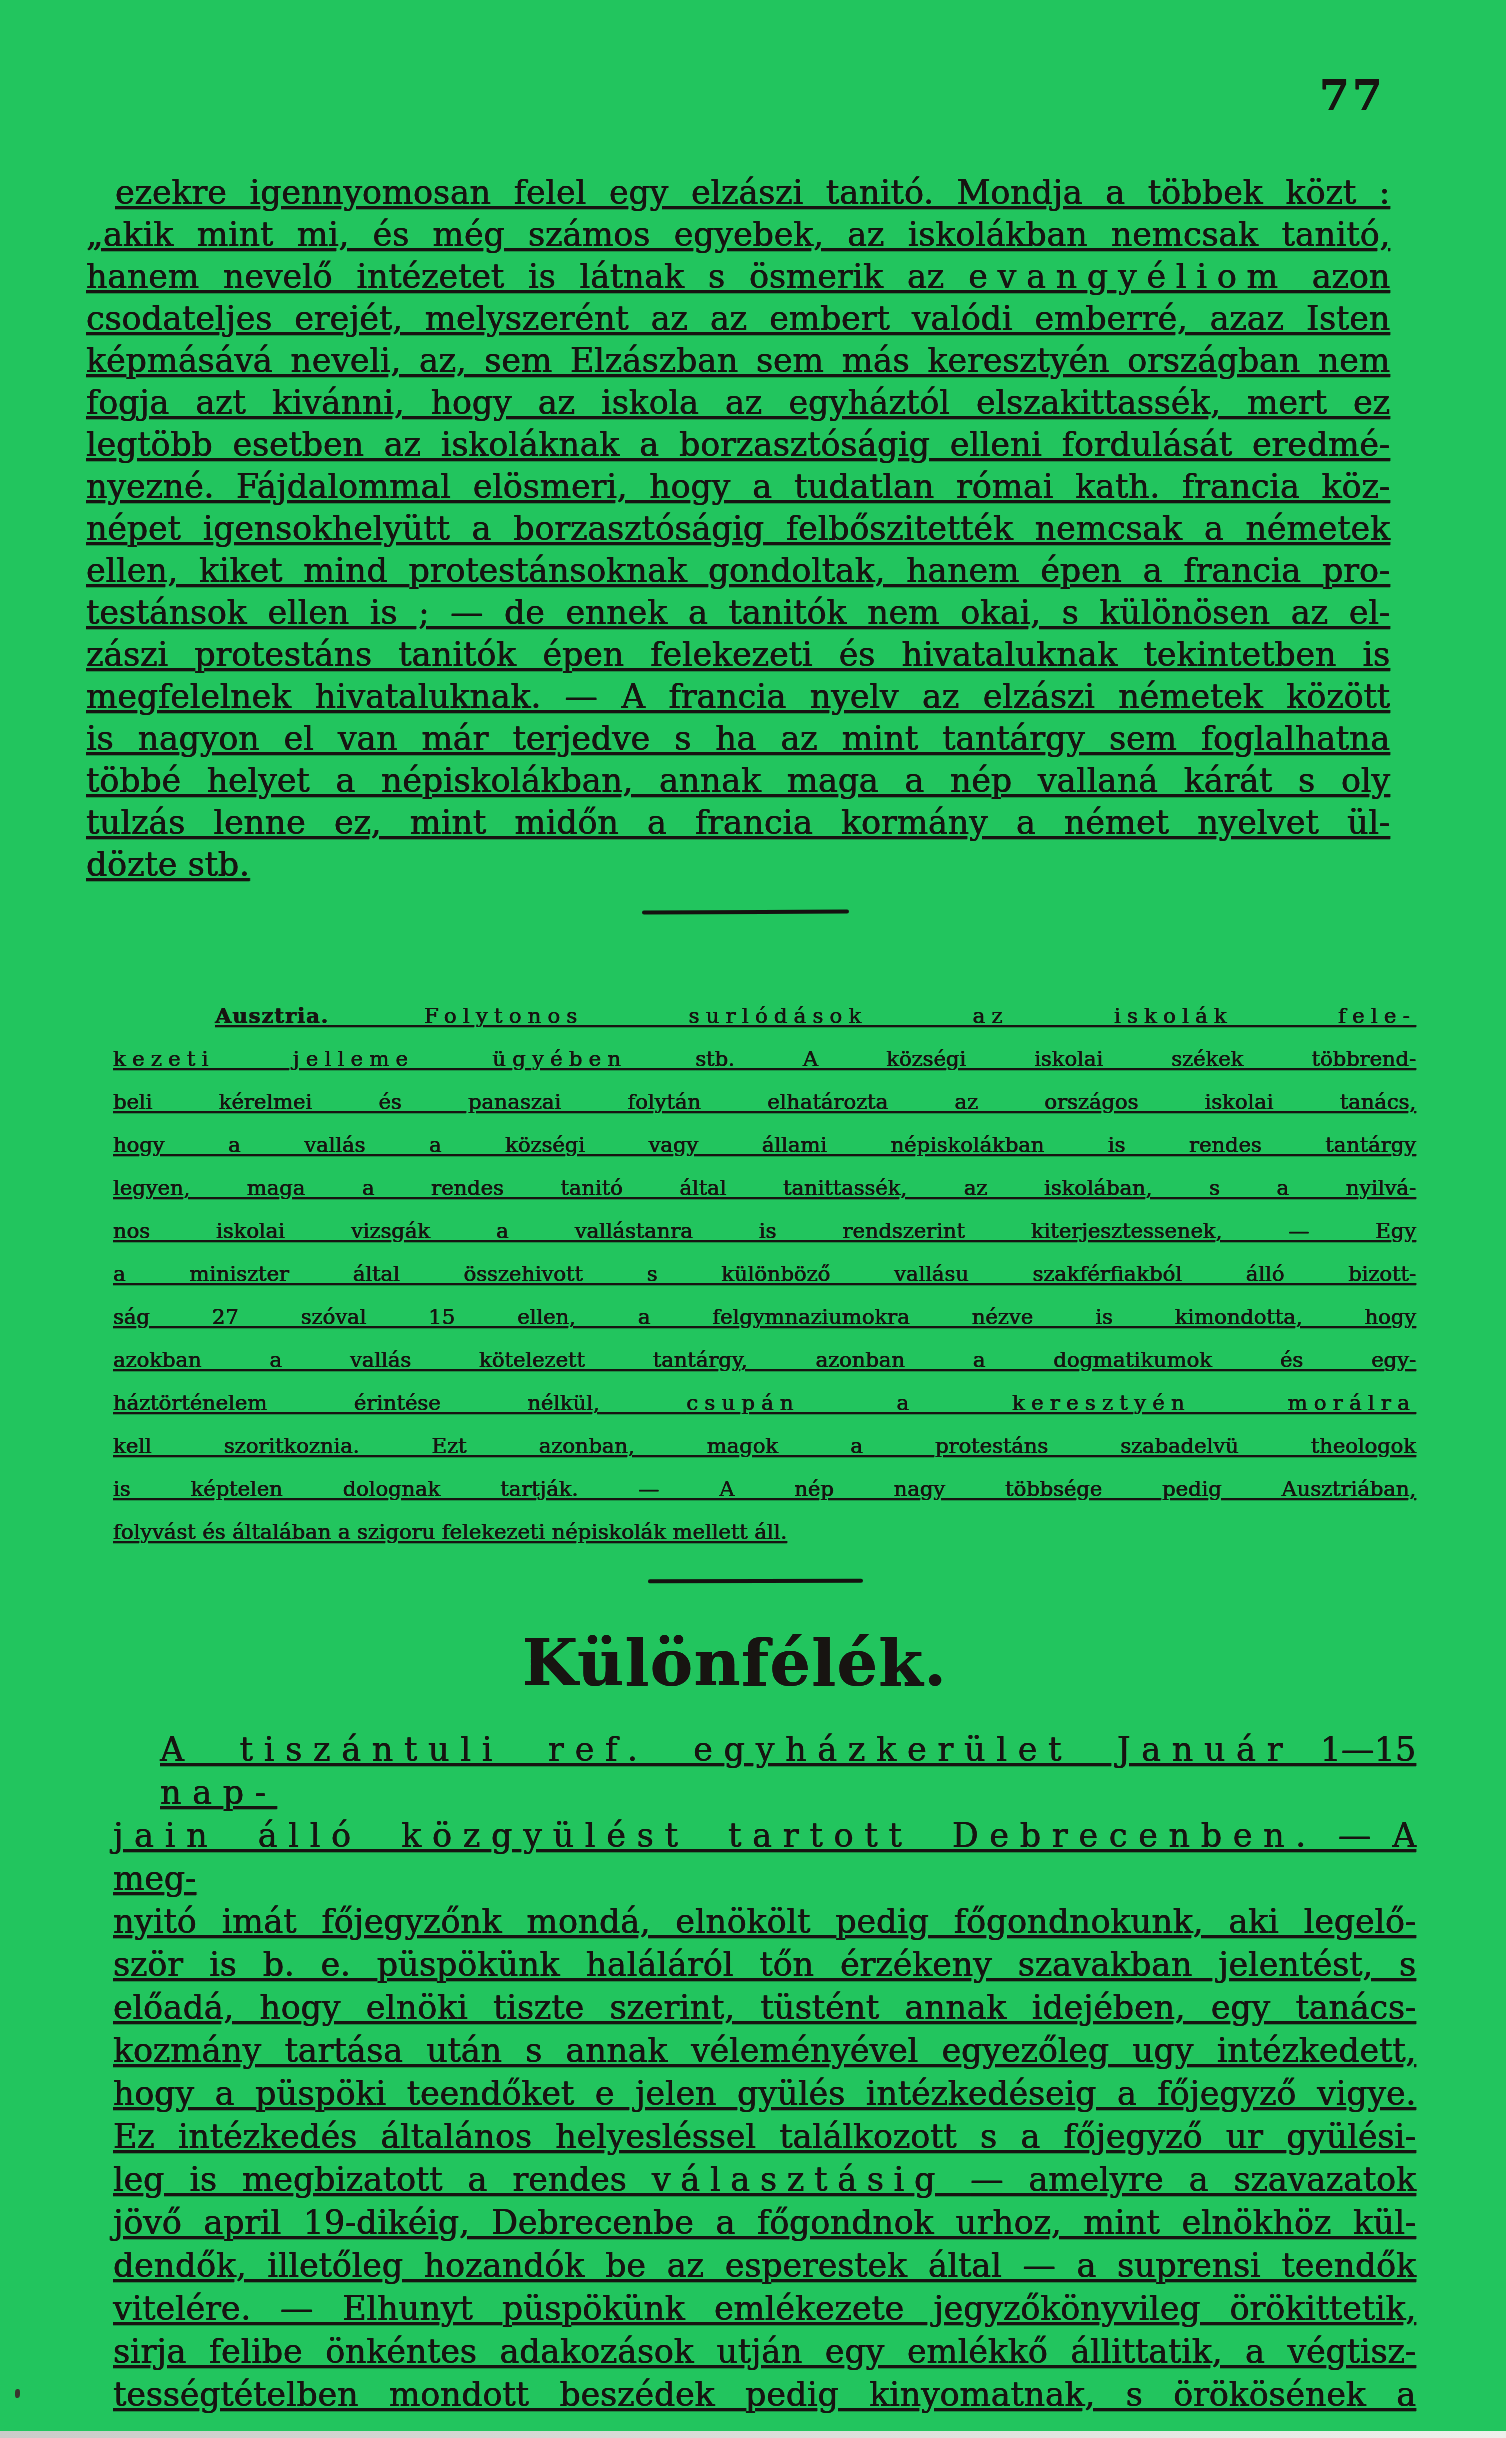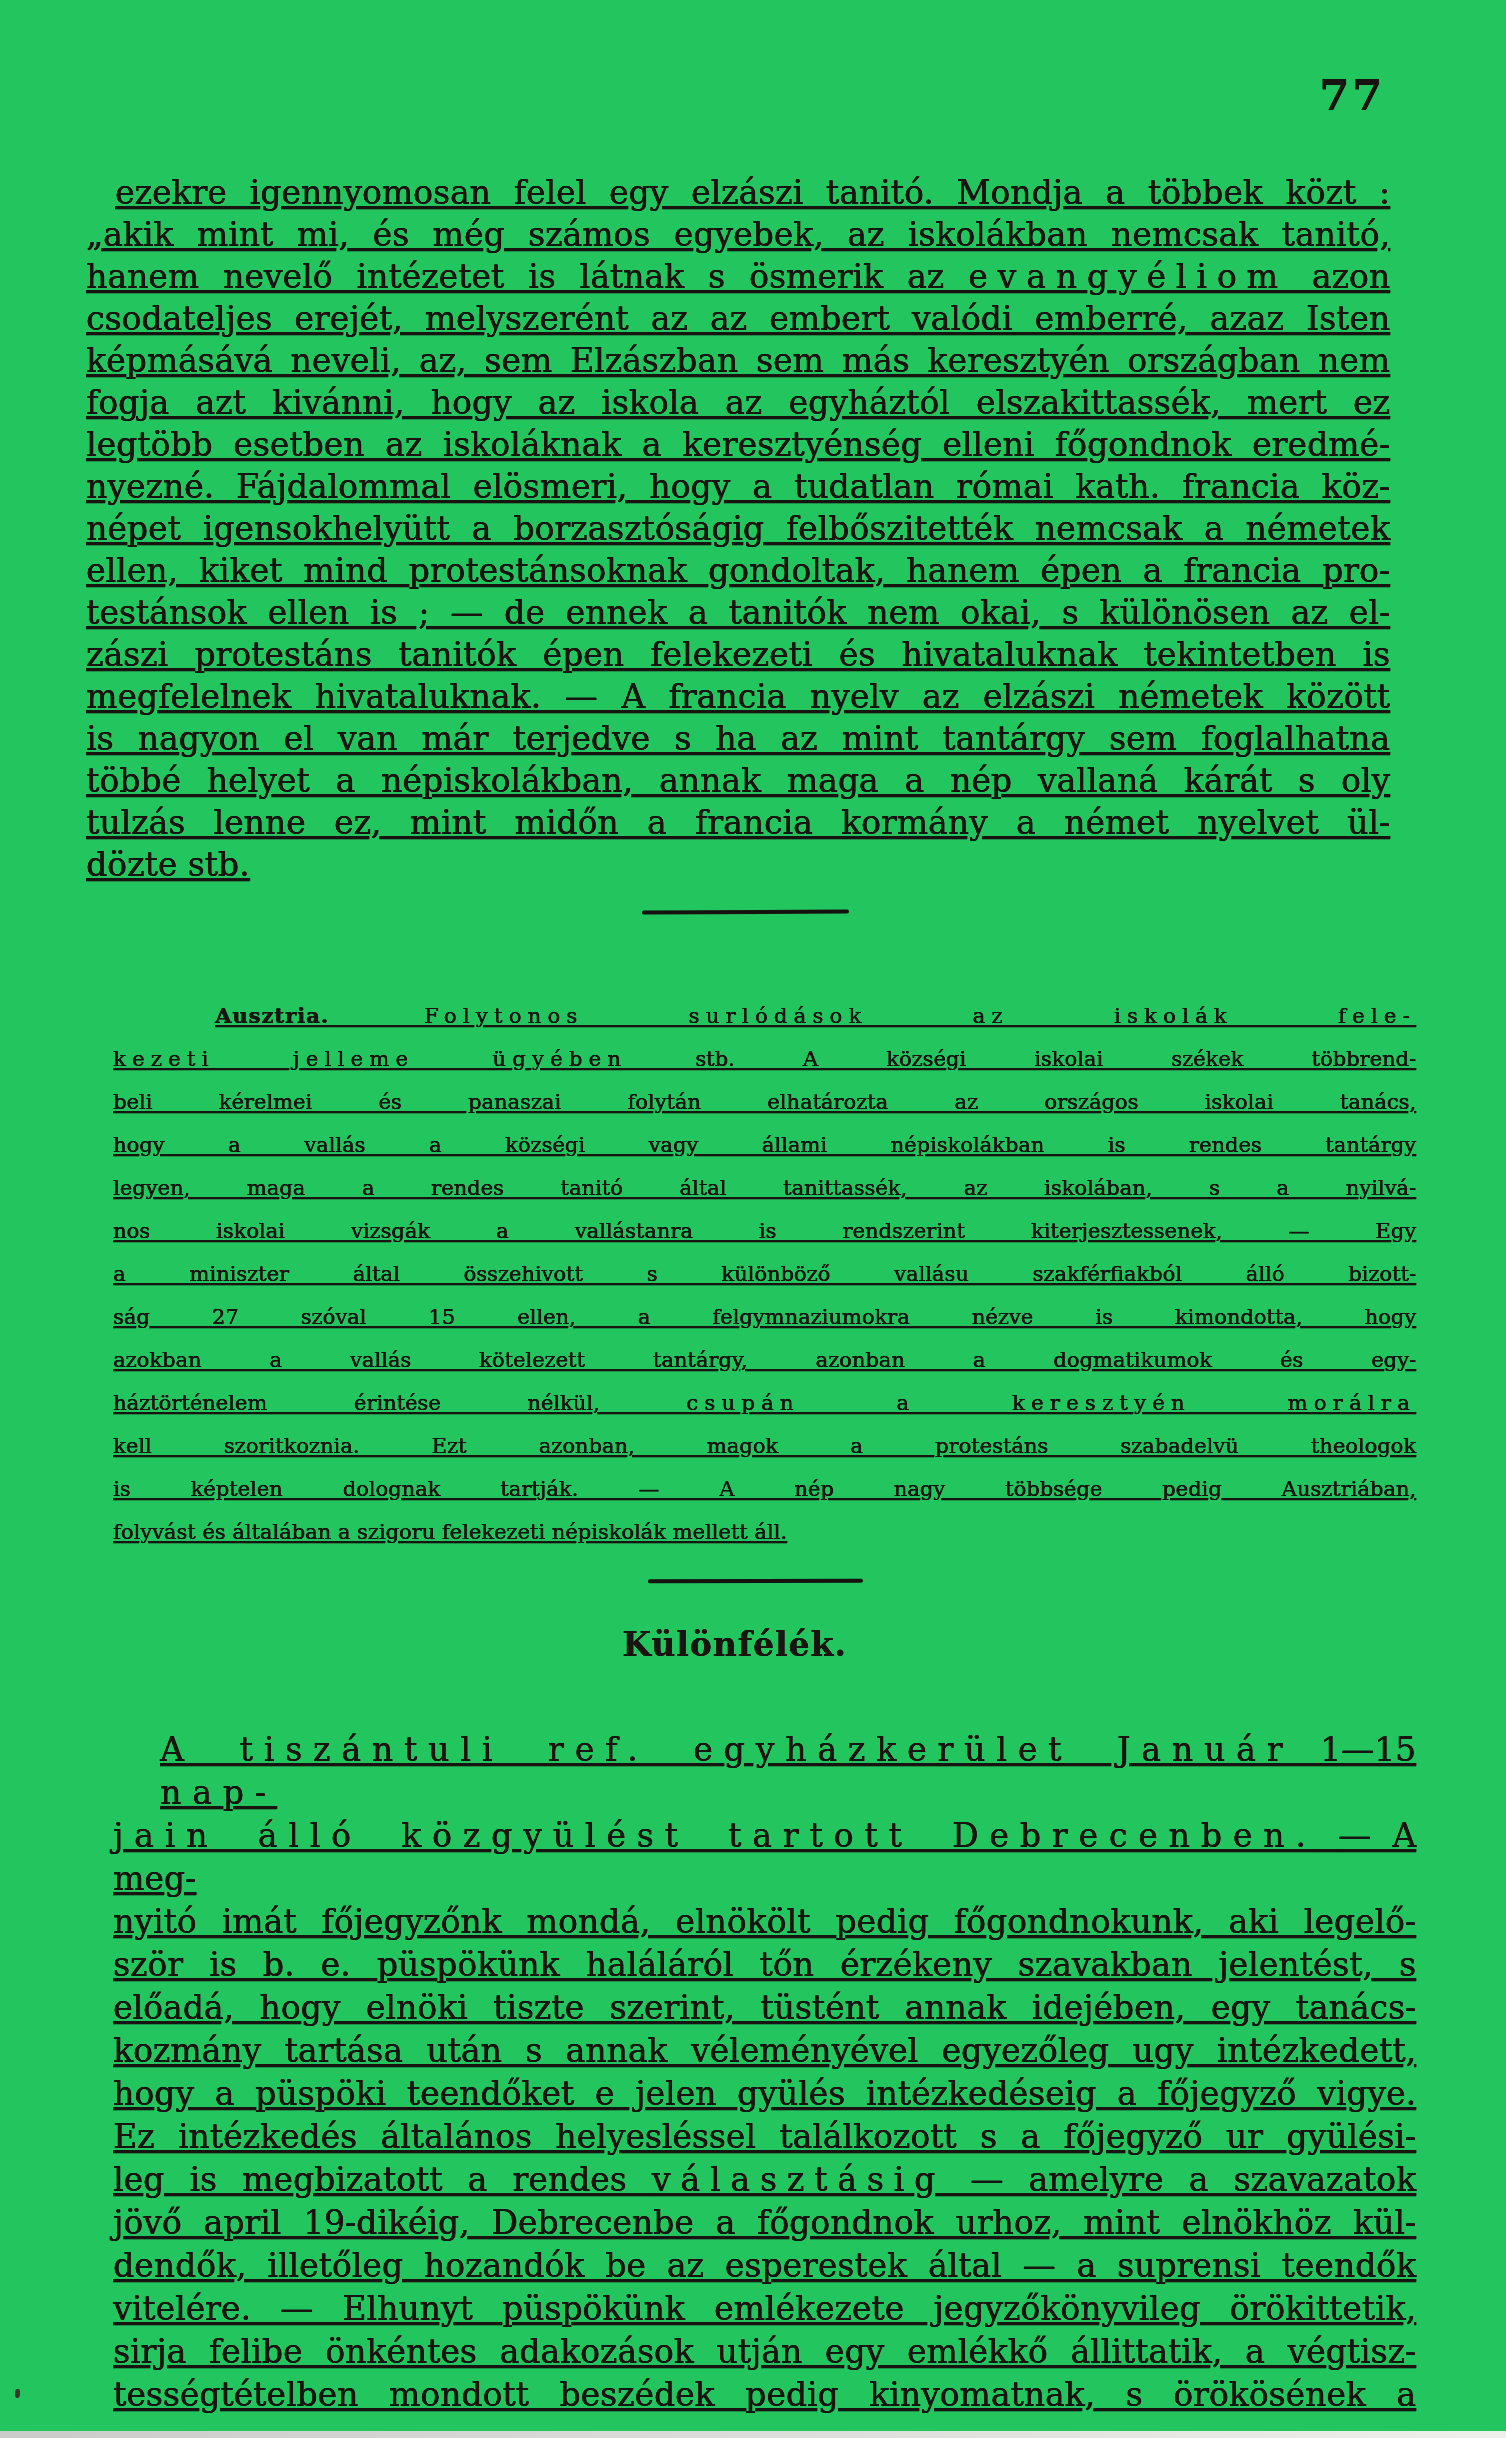--- a/index.html
+++ b/index.html
@@ -31,21 +31,21 @@
   .ind105{padding-left:102px;}
   .ind48{padding-left:47px;}
   .sp{letter-spacing:0.30em;word-spacing:0.18em;}
   .sp2{letter-spacing:0.33em;word-spacing:0.22em;}
   .lead{font-weight:bold;letter-spacing:1px;}
   .rule{position:absolute;height:3.9px;background:#151210;border-radius:2px;}
   .rule1{top:910px;left:642px;width:207px;transform:rotate(-0.3deg);}
   .rule2{top:1579px;left:648px;width:215px;transform:rotate(-0.2deg);}
   .heading{
     position:absolute;top:1625px;left:0;width:1469px;margin:0;
-    text-align:center;font-size:33px;font-weight:bold;letter-spacing:1px;
+    text-align:center;font-size:64px;font-weight:bold;letter-spacing:1px;
   }
   .edge{
     position:absolute;left:0;top:2431px;width:1507px;height:6.8px;
     background:linear-gradient(to right,#cbcbc9,#e3e3e0 70%,#efefec);
   }
   .speck{
     position:absolute;left:14.6px;top:2389px;width:5.9px;height:8.8px;
     background:#3a352f;border-radius:50% 40% 55% 45%;
   }
 </style>
@@ -56,21 +56,21 @@
 
   <div class="pagenum">77</div>
 
   <section class="para p1">
     <div class="tl j ind30">ezekre igennyomosan felel egy elzászi tanitó. Mondja a többek közt :</div>
     <div class="tl j">„akik mint mi, és még számos egyebek, az iskolákban nemcsak tanitó,</div>
     <div class="tl j"><span>hanem nevelő intézetet is látnak s ösmerik az</span> <span class="sp">evangyéliom</span> <span>azon</span></div>
     <div class="tl j">csodateljes erejét, melyszerént az az embert valódi emberré, azaz Isten</div>
     <div class="tl j">képmásává neveli, az, sem Elzászban sem más keresztyén országban nem</div>
     <div class="tl j">fogja azt kivánni, hogy az iskola az egyháztól elszakittassék, mert ez</div>
-    <div class="tl j">legtöbb esetben az iskoláknak a keresztyénség elleni főgondnok eredmé-</div>
+    <div class="tl j">legtöbb esetben az iskoláknak a borzasztóságig elleni fordulását eredmé-</div>
     <div class="tl j">nyezné. Fájdalommal elösmeri, hogy a tudatlan római kath. francia köz-</div>
     <div class="tl j">népet igensokhelyütt a borzasztóságig felbőszitették nemcsak a németek</div>
     <div class="tl j">ellen, kiket mind protestánsoknak gondoltak, hanem épen a francia pro-</div>
     <div class="tl j">testánsok ellen is ; — de ennek a tanitók nem okai, s különösen az el-</div>
     <div class="tl j">zászi protestáns tanitók épen felekezeti és hivataluknak tekintetben is</div>
     <div class="tl j">megfelelnek hivataluknak. — A francia nyelv az elzászi németek között</div>
     <div class="tl j">is nagyon el van már terjedve s ha az mint tantárgy sem foglalhatna</div>
     <div class="tl j">többé helyet a népiskolákban, annak maga a nép vallaná kárát s oly</div>
     <div class="tl j">tulzás lenne ez, mint midőn a francia kormány a német nyelvet ül-</div>
     <div class="tl">dözte stb.</div>

